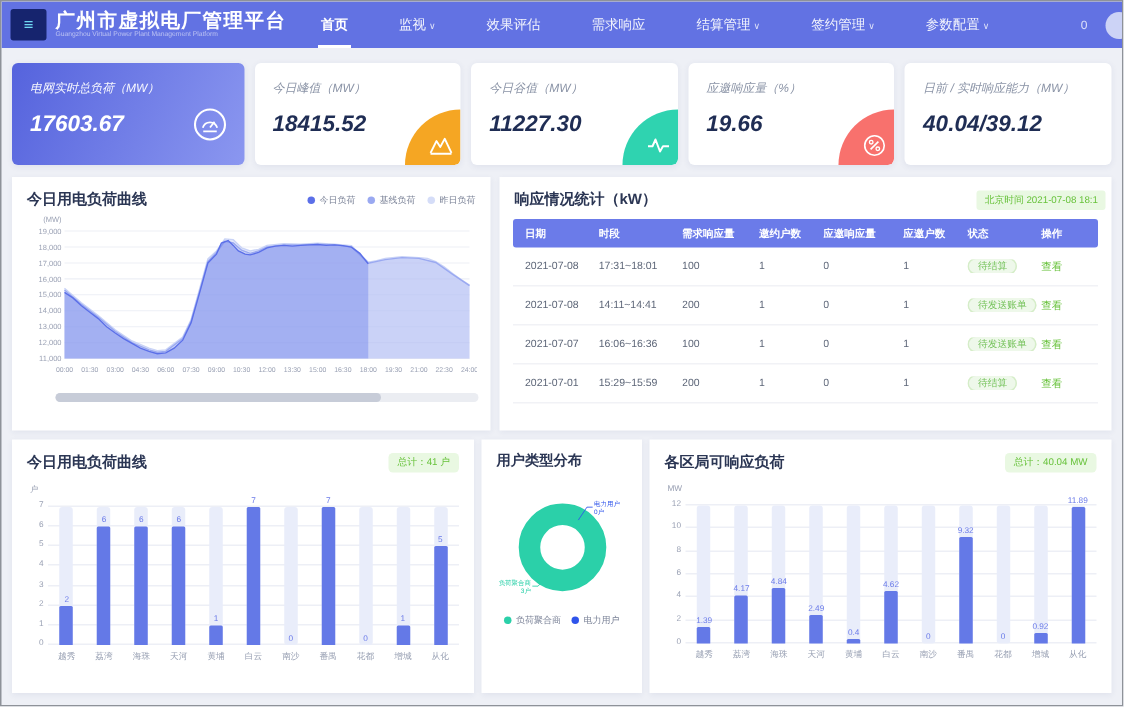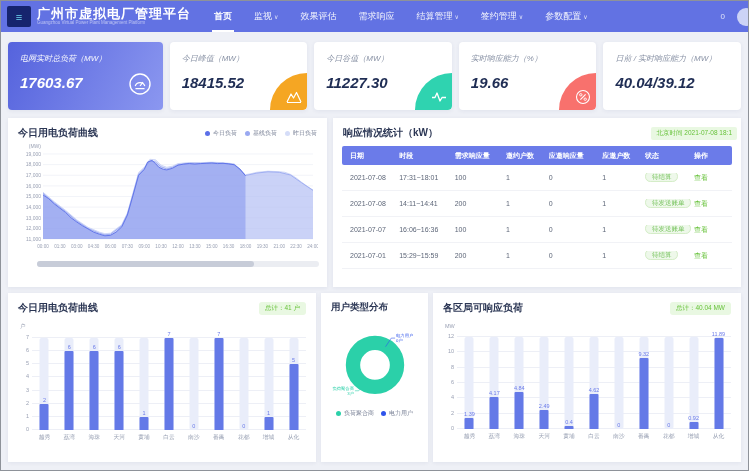--- a/index.html
+++ b/index.html
@@ -5,21 +5,21 @@
   * { box-sizing: border-box; margin: 0; padding: 0; }
   body { font-family: "Liberation Sans", "DejaVu Sans", sans-serif; background: #fff; }
   #app { width: 749px; height: 471px; border: 1px solid #8e9299; background: #eef0f6; overflow: hidden; position: relative; }
 
   
   .topbar { height: 31px; background: #6272e3; display: flex; align-items: center; padding-left: 6px; overflow: hidden; }
   .logo { width: 24px; height: 21px; background: #16246e; border-radius: 2px; color: #6fd8f2; font-size: 11px; font-weight: bold; display: flex; align-items: center; justify-content: center; flex: 0 0 auto; }
   .brand { margin-left: 6px; line-height: 1.05; flex: 0 0 auto; }
   .brand-title { color: #fff; font-size: 13px; font-weight: bold; letter-spacing: 1px; }
   .brand-sub { color: rgba(255,255,255,.55); font-size: 4.5px; }
-  .nav { display: flex; height: 100%; margin-left: 12px; }
+  .nav { display: flex; height: 100%; margin-left: 12px; gap: 12px; }
   .nav-item { position: relative; padding: 0 11px; line-height: 30px; font-size: 9px; color: rgba(255,255,255,.92); white-space: nowrap; cursor: pointer; }
   .nav-item .caret { font-size: 6px; margin-left: 2px; color: rgba(255,255,255,.8); }
   .nav-item.active { font-weight: bold; color: #fff; }
   .nav-item.active::after { content:""; position: absolute; left: 9px; right: 9px; bottom: 0; height: 2px; background: #fff; }
   .topbar-right { margin-left: auto; display: flex; align-items: center; gap: 12px; }
   .notif { color: rgba(255,255,255,.8); font-size: 8px; }
   .avatar { width: 18px; height: 18px; border-radius: 50%; background: #ccd3f6; margin-right: -7px; flex: 0 0 auto; }
 
   
   .kpi-row { display: flex; gap: 7px; margin: 10px 7px 0; height: 68px; }
@@ -140,21 +140,21 @@
     <div class="kpi-card">
       <div class="kpi-label">今日谷值（MW）</div>
       <div class="kpi-value">11227.30</div>
       <div class="corner" style="background:#2fd3b0">
         <svg width="16" height="16" viewBox="0 0 16 16">
             <path d="M1 8.5 h3 l2 -4.5 l3 8 l2 -3.5 h4" fill="none" stroke="#fff" stroke-width="1.3" stroke-linejoin="round"></path>
           </svg>
       </div>
     </div>
     <div class="kpi-card">
-      <div class="kpi-label">实时响应能力（%）</div>
+      <div class="kpi-label">应邀响应量（%）</div>
       <div class="kpi-value">19.66</div>
       <div class="corner" style="background:#f8716d">
         <svg width="16" height="16" viewBox="0 0 16 16">
             <circle cx="8" cy="8" r="6.5" fill="none" stroke="#fff" stroke-width="1.1"></circle>
             <line x1="5.4" y1="10.6" x2="10.6" y2="5.4" stroke="#fff" stroke-width="1.1"></line>
             <circle cx="5.8" cy="5.8" r="1.2" fill="none" stroke="#fff" stroke-width="0.9"></circle>
             <circle cx="10.2" cy="10.2" r="1.2" fill="none" stroke="#fff" stroke-width="0.9"></circle>
           </svg>
       </div>
     </div>

